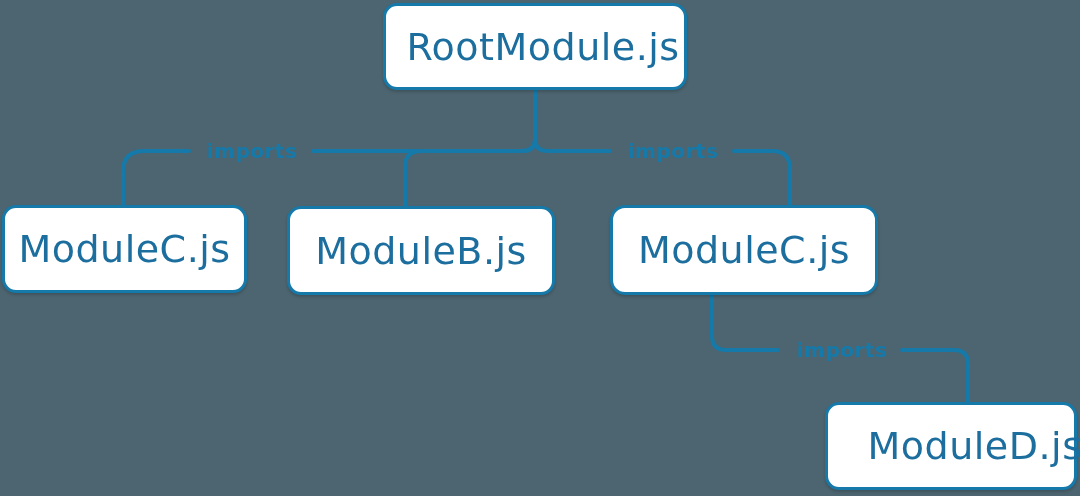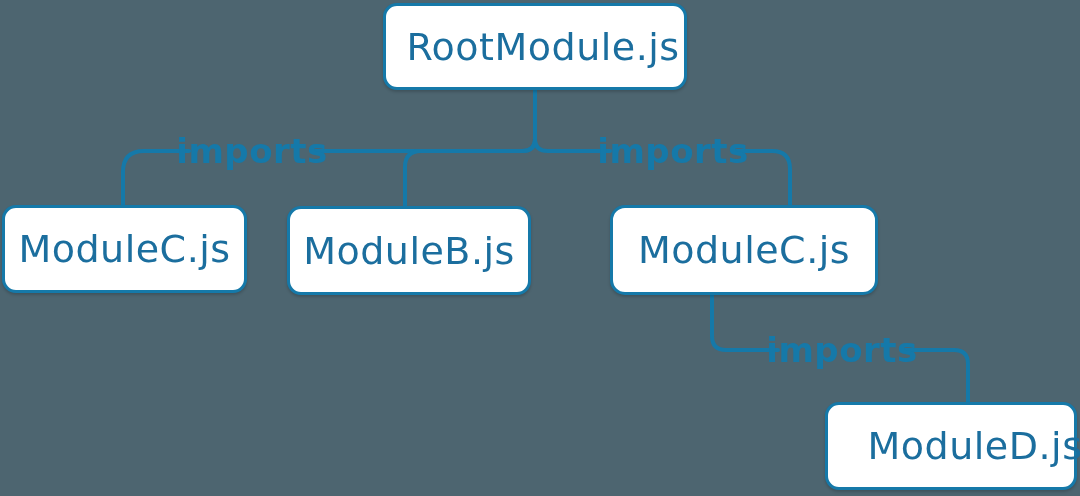--- a/index.html
+++ b/index.html
@@ -40,28 +40,28 @@
     display: flex;
     align-items: center;
     justify-content: center;
     color: var(--node-text);
     font-size: 38px;
     letter-spacing: 0.5px;
     box-shadow: 0 2px 3px rgba(0,0,0,0.18);
   }
   .node-root    { left: 383px; top: 3px;   width: 304px; height: 87px; padding-left: 16px; }
   .node-modulea { left: 2px;   top: 205px; width: 245px; height: 88px; }
-  .node-moduleb { left: 287px; top: 206px; width: 244px; height: 89px; }
+  .node-moduleb { left: 287px; top: 206px; width: 268px; height: 89px; }
   .node-modulec { left: 610px; top: 205px; width: 268px; height: 90px; border-radius: 15px; }
   .node-moduled { left: 825px; top: 402px; width: 252px; height: 88px; padding-left: 48px; }
   .edge-label {
     position: absolute;
     transform: translate(-50%, -50%);
     color: var(--accent);
-    font-size: 34px;
+    font-size: 20px;
     font-weight: bold;
     letter-spacing: 0.5px;
     white-space: nowrap;
   }
   .edge-label-1 { left: 252px; top: 151px; }
   .edge-label-2 { left: 673px; top: 151px; }
   .edge-label-3 { left: 842px; top: 350px; }
 </style>
 </head>
 <body>

